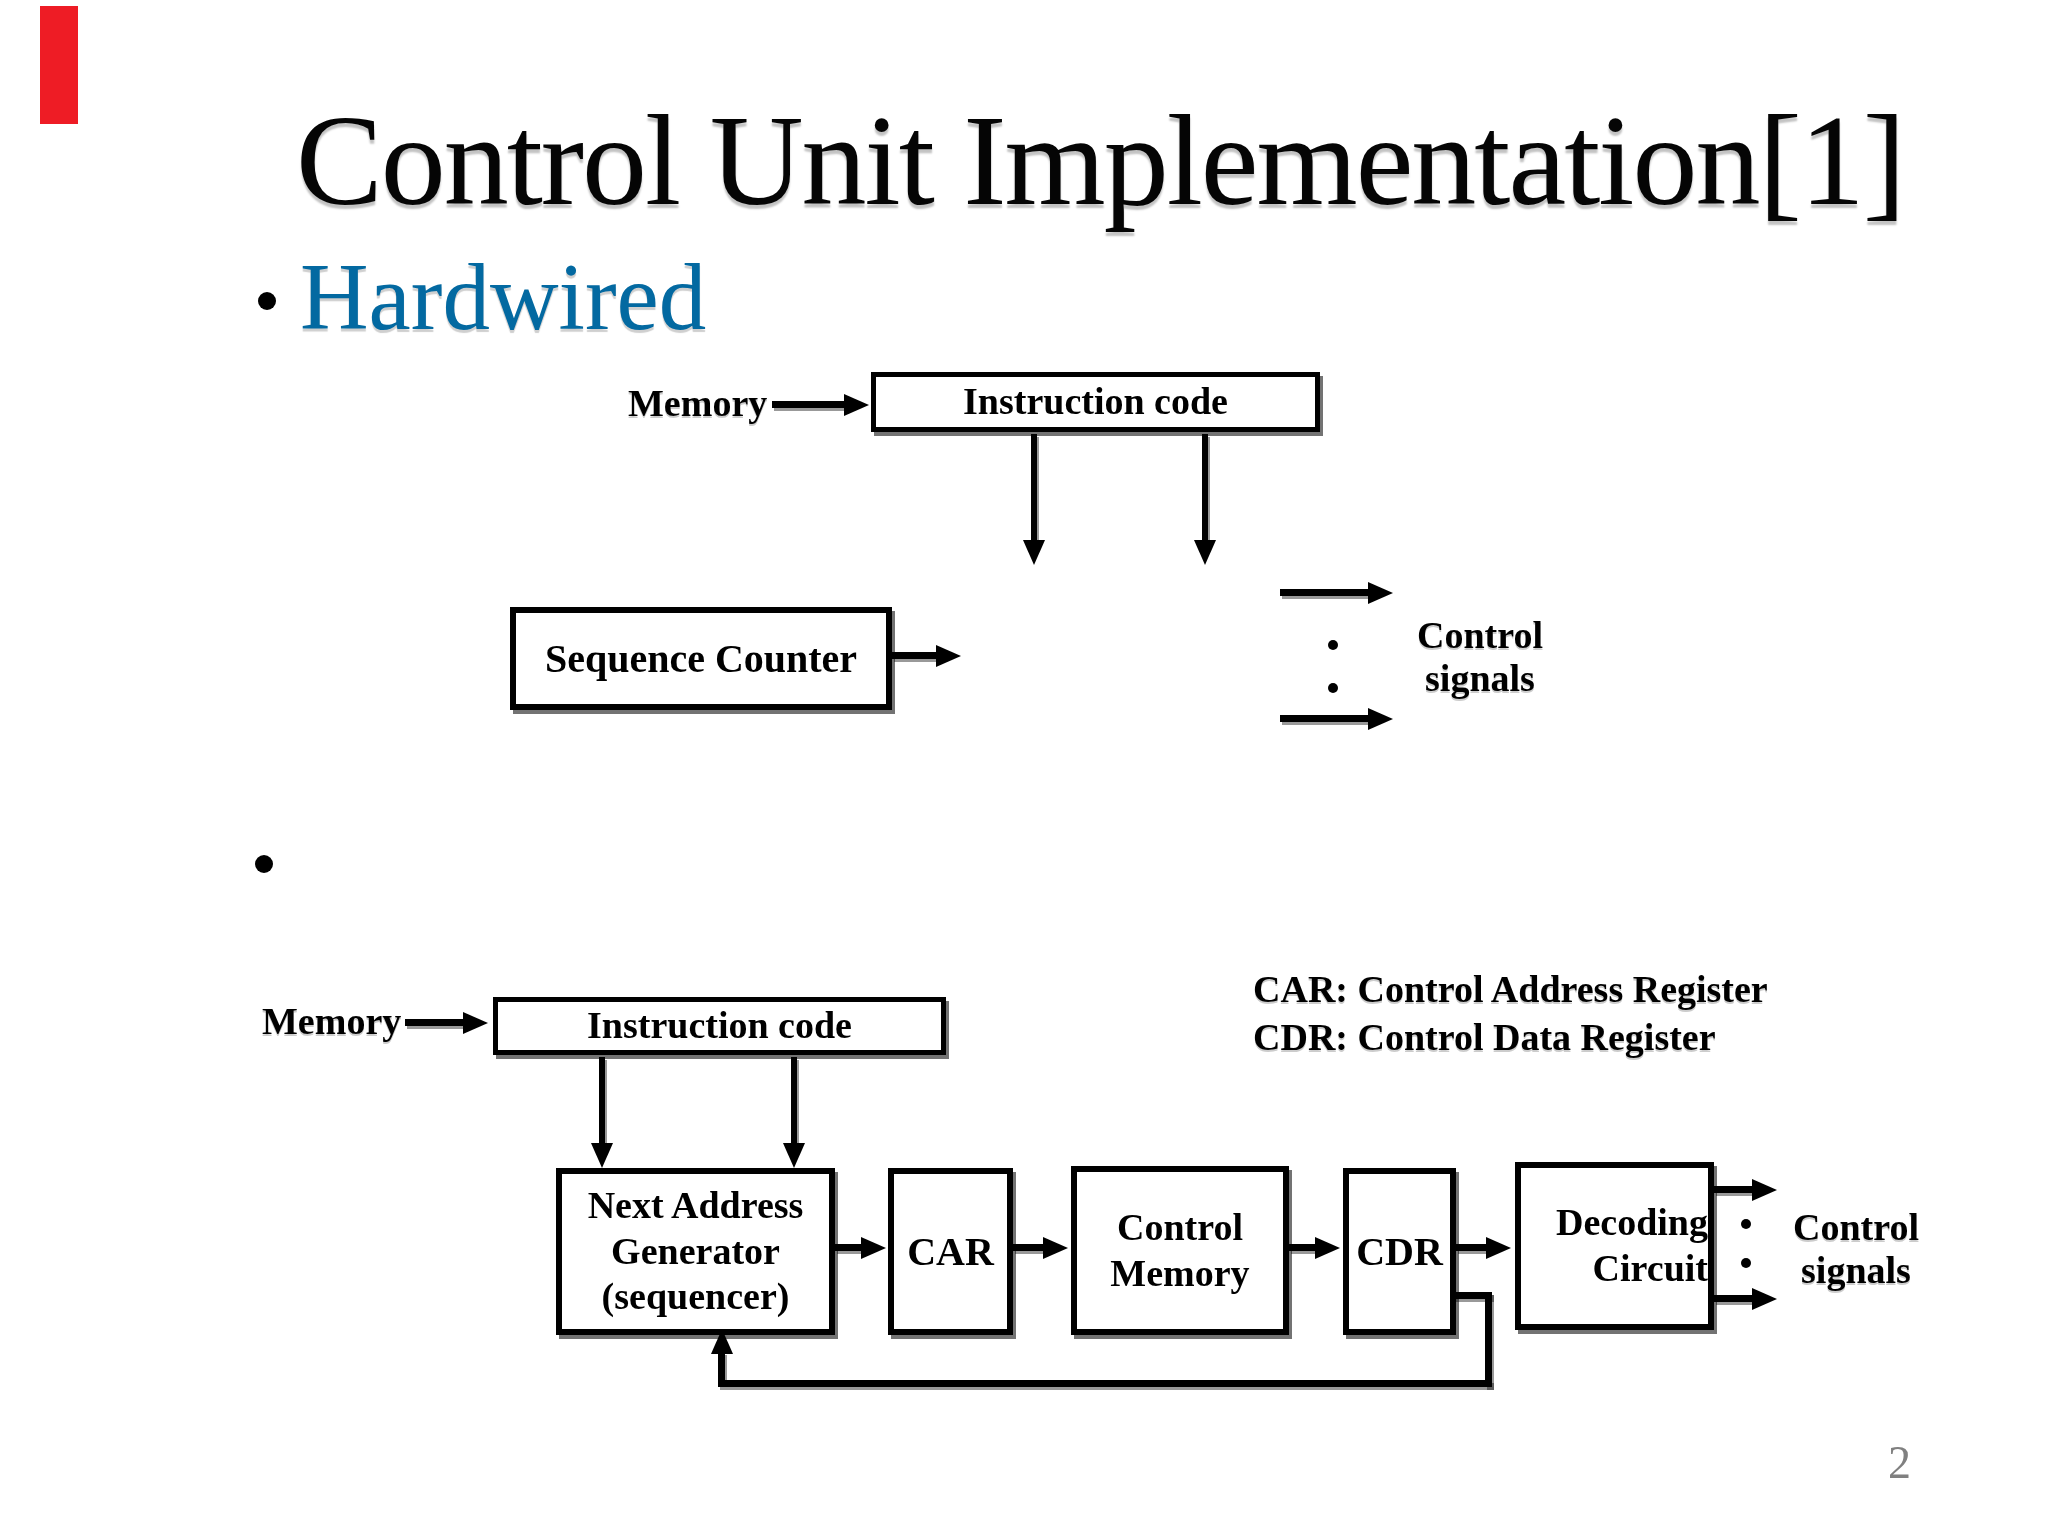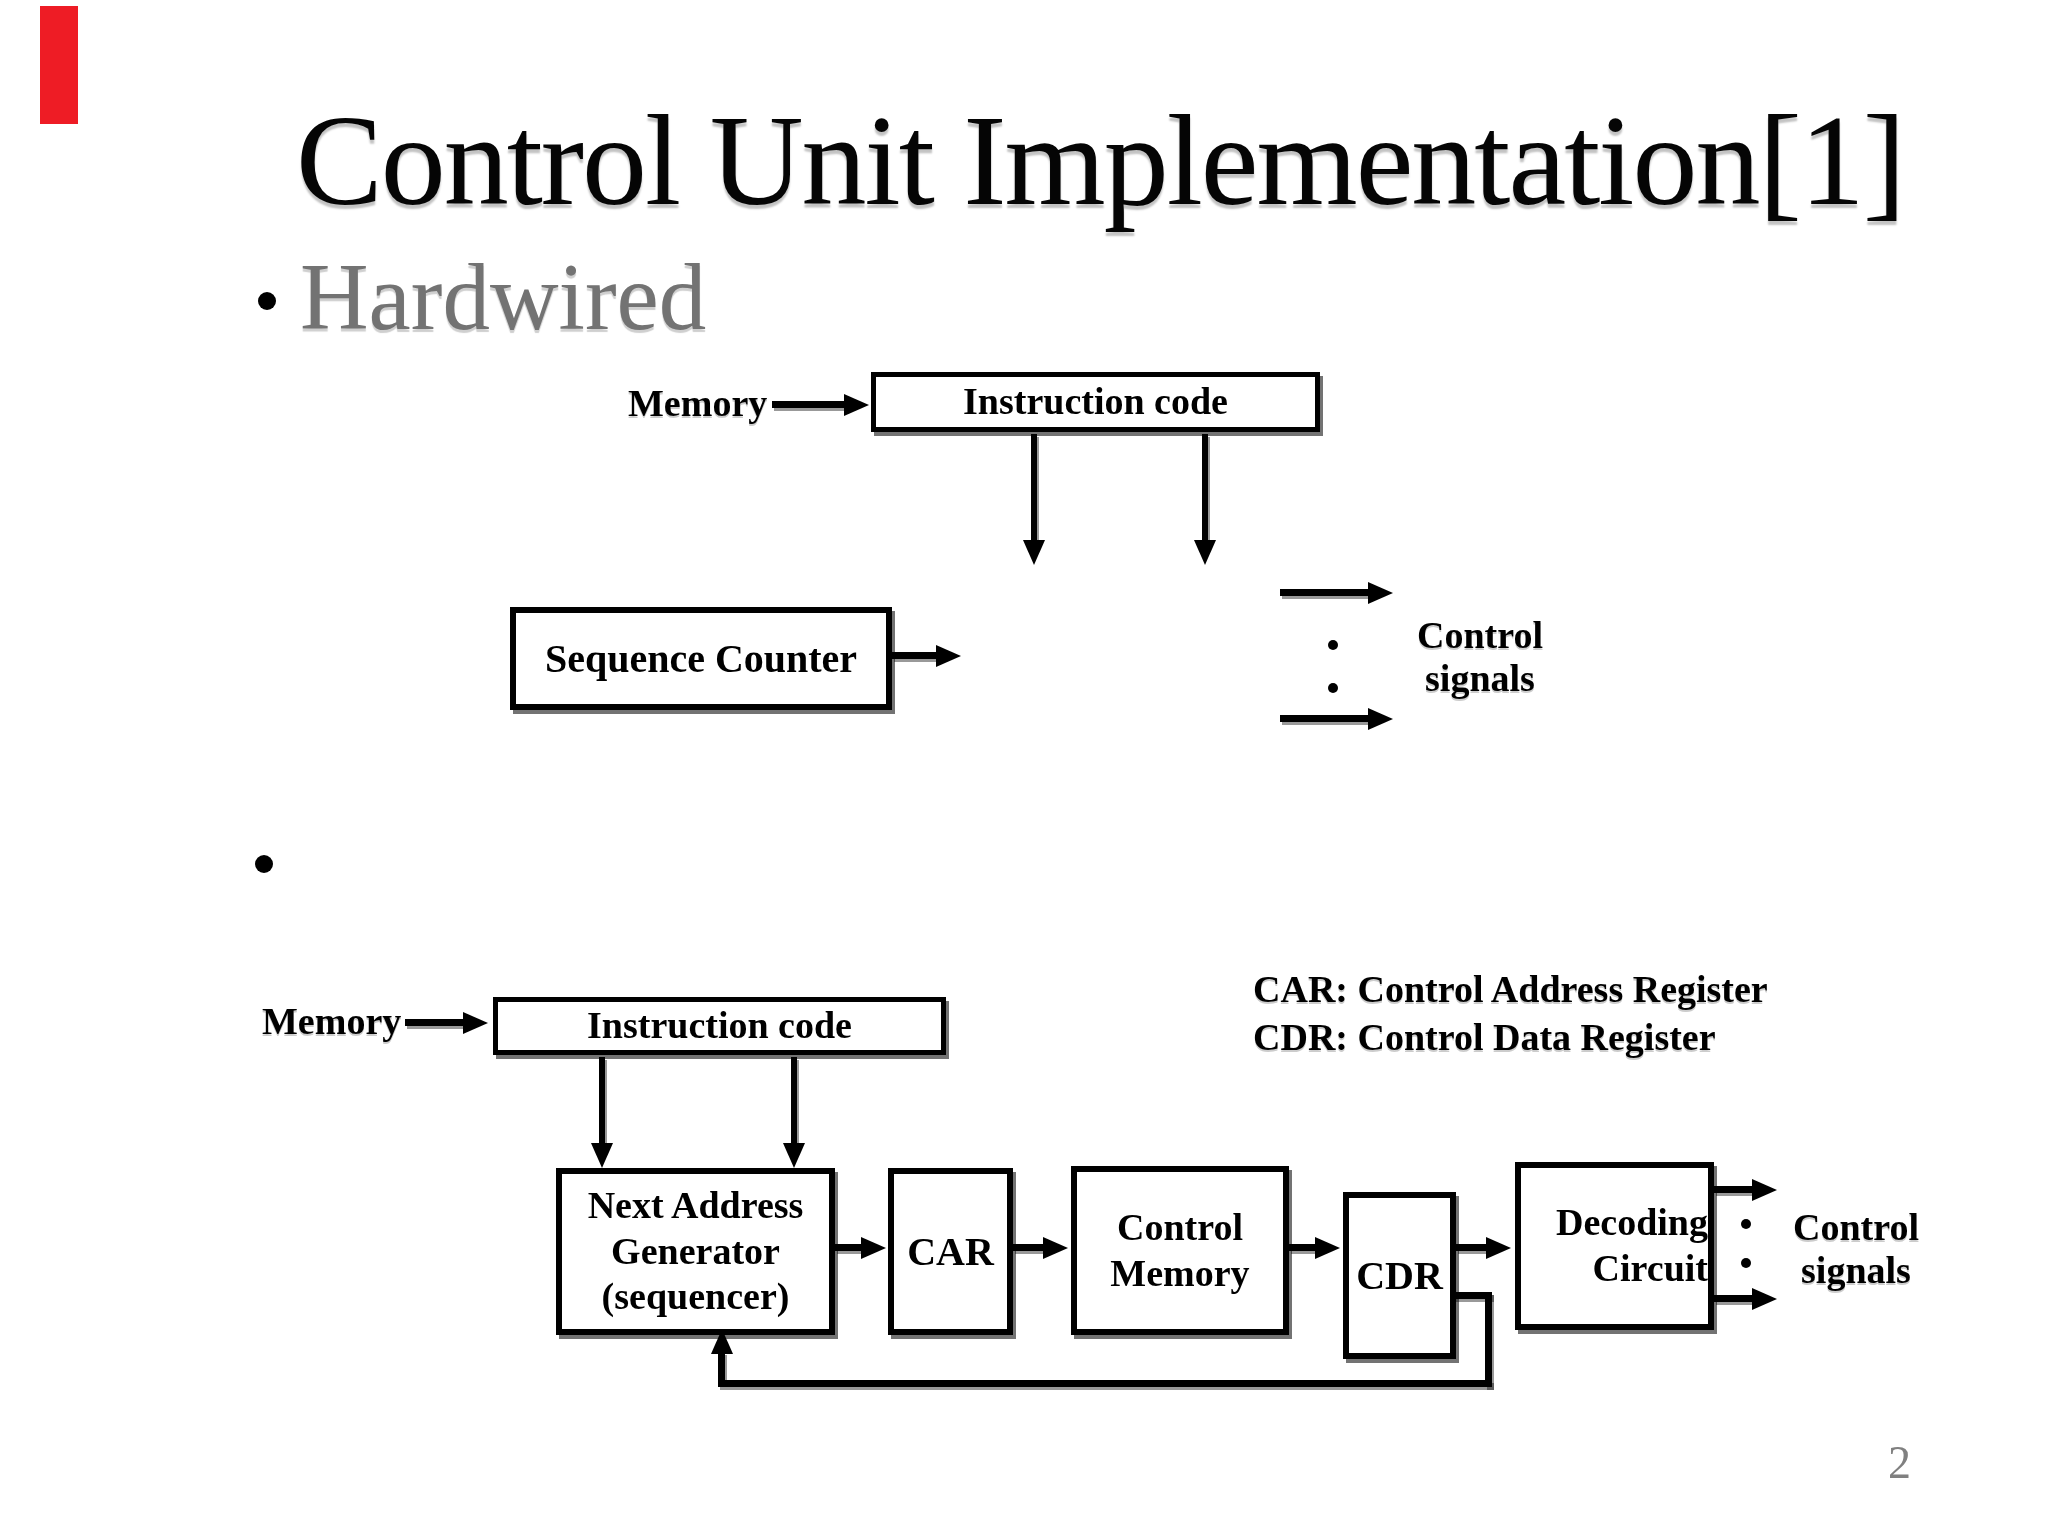--- a/index.html
+++ b/index.html
@@ -7,21 +7,21 @@
     position:relative;width:2048px;height:1536px;background:#ffffff;
     font-family:"Liberation Serif","DejaVu Serif",serif;color:#000;overflow:hidden;
   }
   .accent-bar{position:absolute;left:40px;top:6px;width:38px;height:118px;background:#ee1c25;}
   .title{
     position:absolute;left:250px;top:86px;width:1700px;text-align:center;
     font-size:130px;line-height:1.15;letter-spacing:-2px;white-space:nowrap;
     color:#050505;text-shadow:0 4px 2px #c3c3c3;
   }
   .bullet-dot{position:absolute;width:18px;height:18px;background:#000;border-radius:50%;}
-  .bullet-text{position:absolute;font-size:95px;line-height:1.05;color:#737373;white-space:nowrap;text-shadow:0 3px 1px #cfcfcf;}
+  .bullet-text{position:absolute;font-size:95px;line-height:1.05;color:#0369a1;white-space:nowrap;text-shadow:0 3px 1px #cfcfcf;}
   .box{
     position:absolute;border:6px solid #000;background:#fff;
     display:flex;flex-direction:column;align-items:center;justify-content:center;
     text-align:center;font-weight:bold;box-shadow:3px 4px 0 rgba(0,0,0,0.55);
   }
   .box .bl{display:block;}
   .fs40{font-size:40px;line-height:1.2;}
   .fs38{font-size:38px;line-height:1.2;}
   .lbl{position:absolute;font-weight:bold;font-size:38px;line-height:1.15;white-space:nowrap;text-shadow:0 2px 0 #cccccc;}
   .lbl-stack{position:absolute;font-weight:bold;font-size:38px;line-height:1.12;text-align:center;text-shadow:0 2px 0 #cccccc;}
@@ -115,21 +115,21 @@
   <div class="ah-r" style="left:1043px;top:1237px;"></div>
 
   <div class="box fs38" style="left:1071px;top:1166px;width:206px;height:157px;">
     <span class="bl">Control</span>
     <span class="bl">Memory</span>
   </div>
 
   <div class="line" style="left:1289px;top:1244px;width:28px;height:7px;"></div>
   <div class="ah-r" style="left:1315px;top:1237px;"></div>
 
-  <div class="box fs40" style="left:1343px;top:1168px;width:101px;height:155px;margin-top:24px;">
+  <div class="box fs40" style="left:1343px;top:1168px;width:101px;height:155px;">
     <span class="bl">CDR</span>
   </div>
 
   <div class="line" style="left:1456px;top:1244px;width:32px;height:7px;"></div>
   <div class="ah-r" style="left:1486px;top:1237px;"></div>
 
   <div class="box fs38" style="left:1515px;top:1162px;width:187px;height:156px;align-items:flex-end;">
     <span class="bl">Decoding</span>
     <span class="bl">Circuit</span>
   </div>

